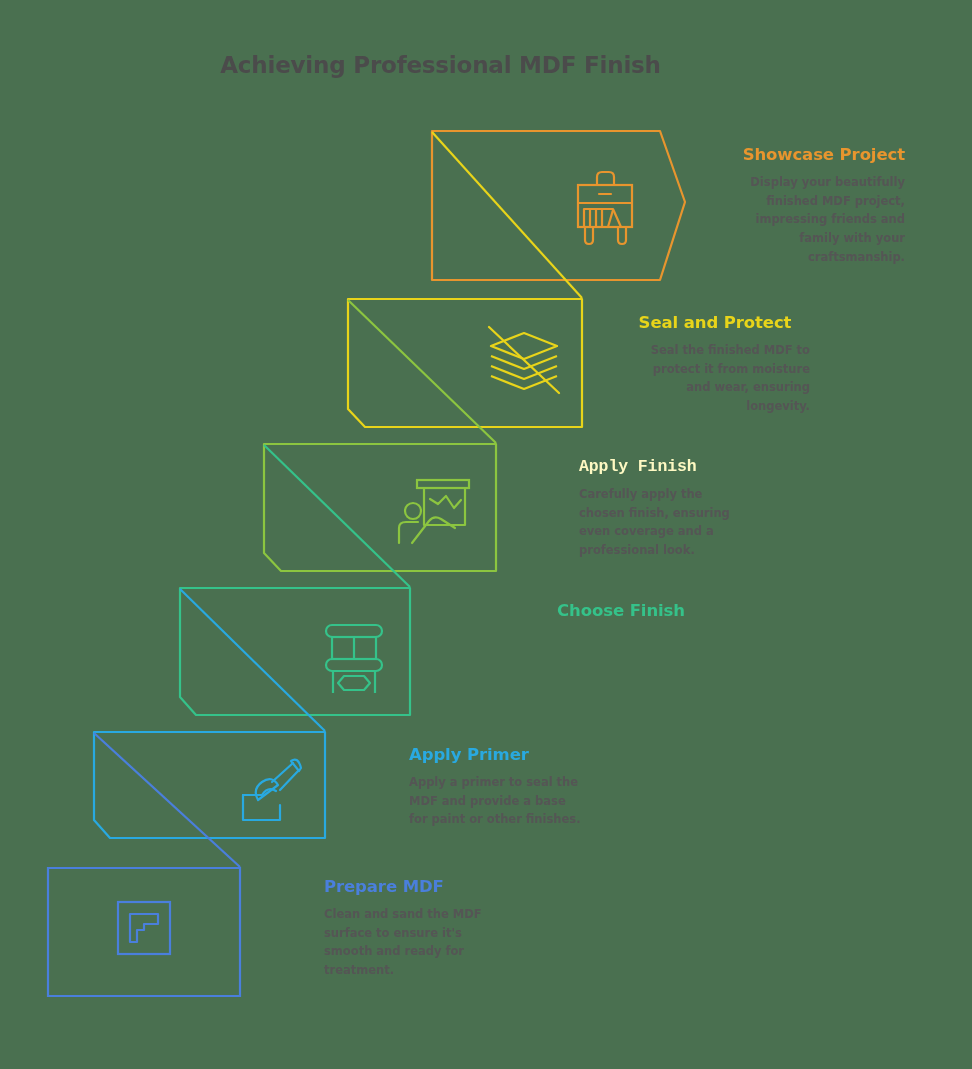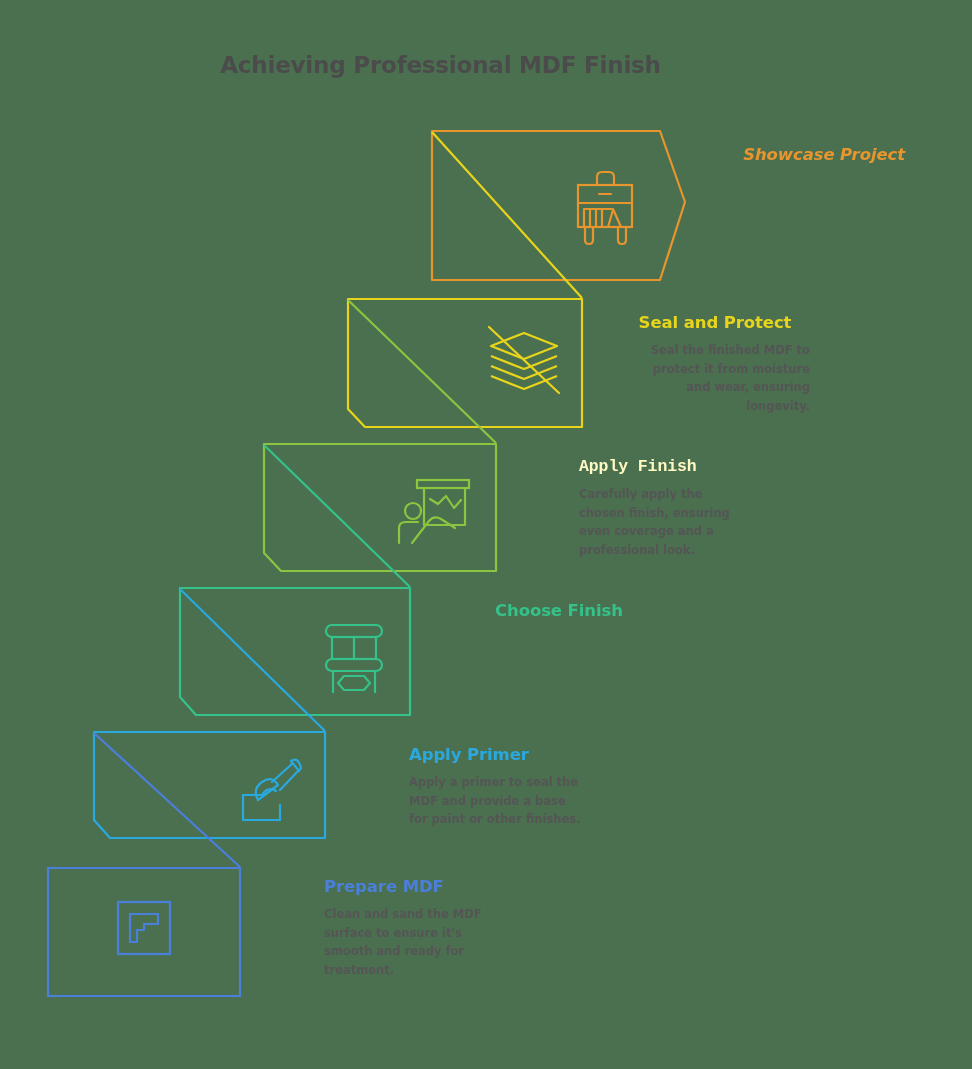--- a/index.html
+++ b/index.html
@@ -122,35 +122,36 @@
       <path d="M584,227 L584,209 L613,209 L621,227 Z" fill="none" stroke="#e8952e" stroke-width="2.2" stroke-linejoin="round"></path>
       <line x1="590" y1="227" x2="590" y2="210" stroke="#e8952e" stroke-width="2.2"></line>
       <line x1="596" y1="227" x2="596" y2="210" stroke="#e8952e" stroke-width="2.2"></line>
       <line x1="602" y1="227" x2="602" y2="210" stroke="#e8952e" stroke-width="2.2"></line>
       <line x1="608" y1="227" x2="613" y2="210" stroke="#e8952e" stroke-width="2.2"></line>
       <path d="M585,227 L585,240 Q585,244 589,244 Q593,244 593,240 L593,227" fill="none" stroke="#e8952e" stroke-width="2.2" stroke-linejoin="round"></path>
       <path d="M618,227 L618,240 Q618,244 622,244 Q626,244 626,240 L626,227" fill="none" stroke="#e8952e" stroke-width="2.2" stroke-linejoin="round"></path>
     </g>
   </svg>
 
-  <div class="step-text ta-right" style="left:705px; top:145px; width:200px;font-style:italic;">
+  <div class="step-text ta-right" style="left:705px; top:145px; width:200px;">
     <div class="step-head" style="color:#e8952e;">Showcase Project</div>
+    <div class="step-body">Display your beautifully finished MDF project, impressing friends and family with your craftsmanship.</div>
   </div>
 
   <div class="step-text ta-right" style="left:620px; top:313px; width:190px;">
     <div class="step-head" style="color:#e8d41a;text-align:center;">Seal and Protect</div>
     <div class="step-body" style="width:168px;margin-top:8px;">Seal the finished MDF to protect it from moisture and wear, ensuring longevity.</div>
   </div>
 
   <div class="step-text" style="left:579px; top:457px; width:190px;">
     <div class="step-head" style="color:#fef9c3;font-family:Liberation Mono, monospace;">Apply Finish</div>
     <div class="step-body" style="width:160px;">Carefully apply the chosen finish, ensuring even coverage and a professional look.</div>
   </div>
 
-  <div class="step-text" style="left:495px; top:601px; width:190px;">
+  <div class="step-text" style="left:495px; top:601px; width:190px;text-align:right;">
     <div class="step-head" style="color:#35c28a;">Choose Finish</div>
   </div>
 
   <div class="step-text" style="left:324px; top:877px; width:190px;">
     <div class="step-head" style="color:#4a7fdc;">Prepare MDF</div>
     <div class="step-body" style="width:168px;">Clean and sand the MDF surface to ensure it's smooth and ready for treatment.</div>
   </div>
 
   <div class="step-text" style="left:409px; top:745px; width:190px;">
     <div class="step-head" style="color:#29a9e0;">Apply Primer</div>

